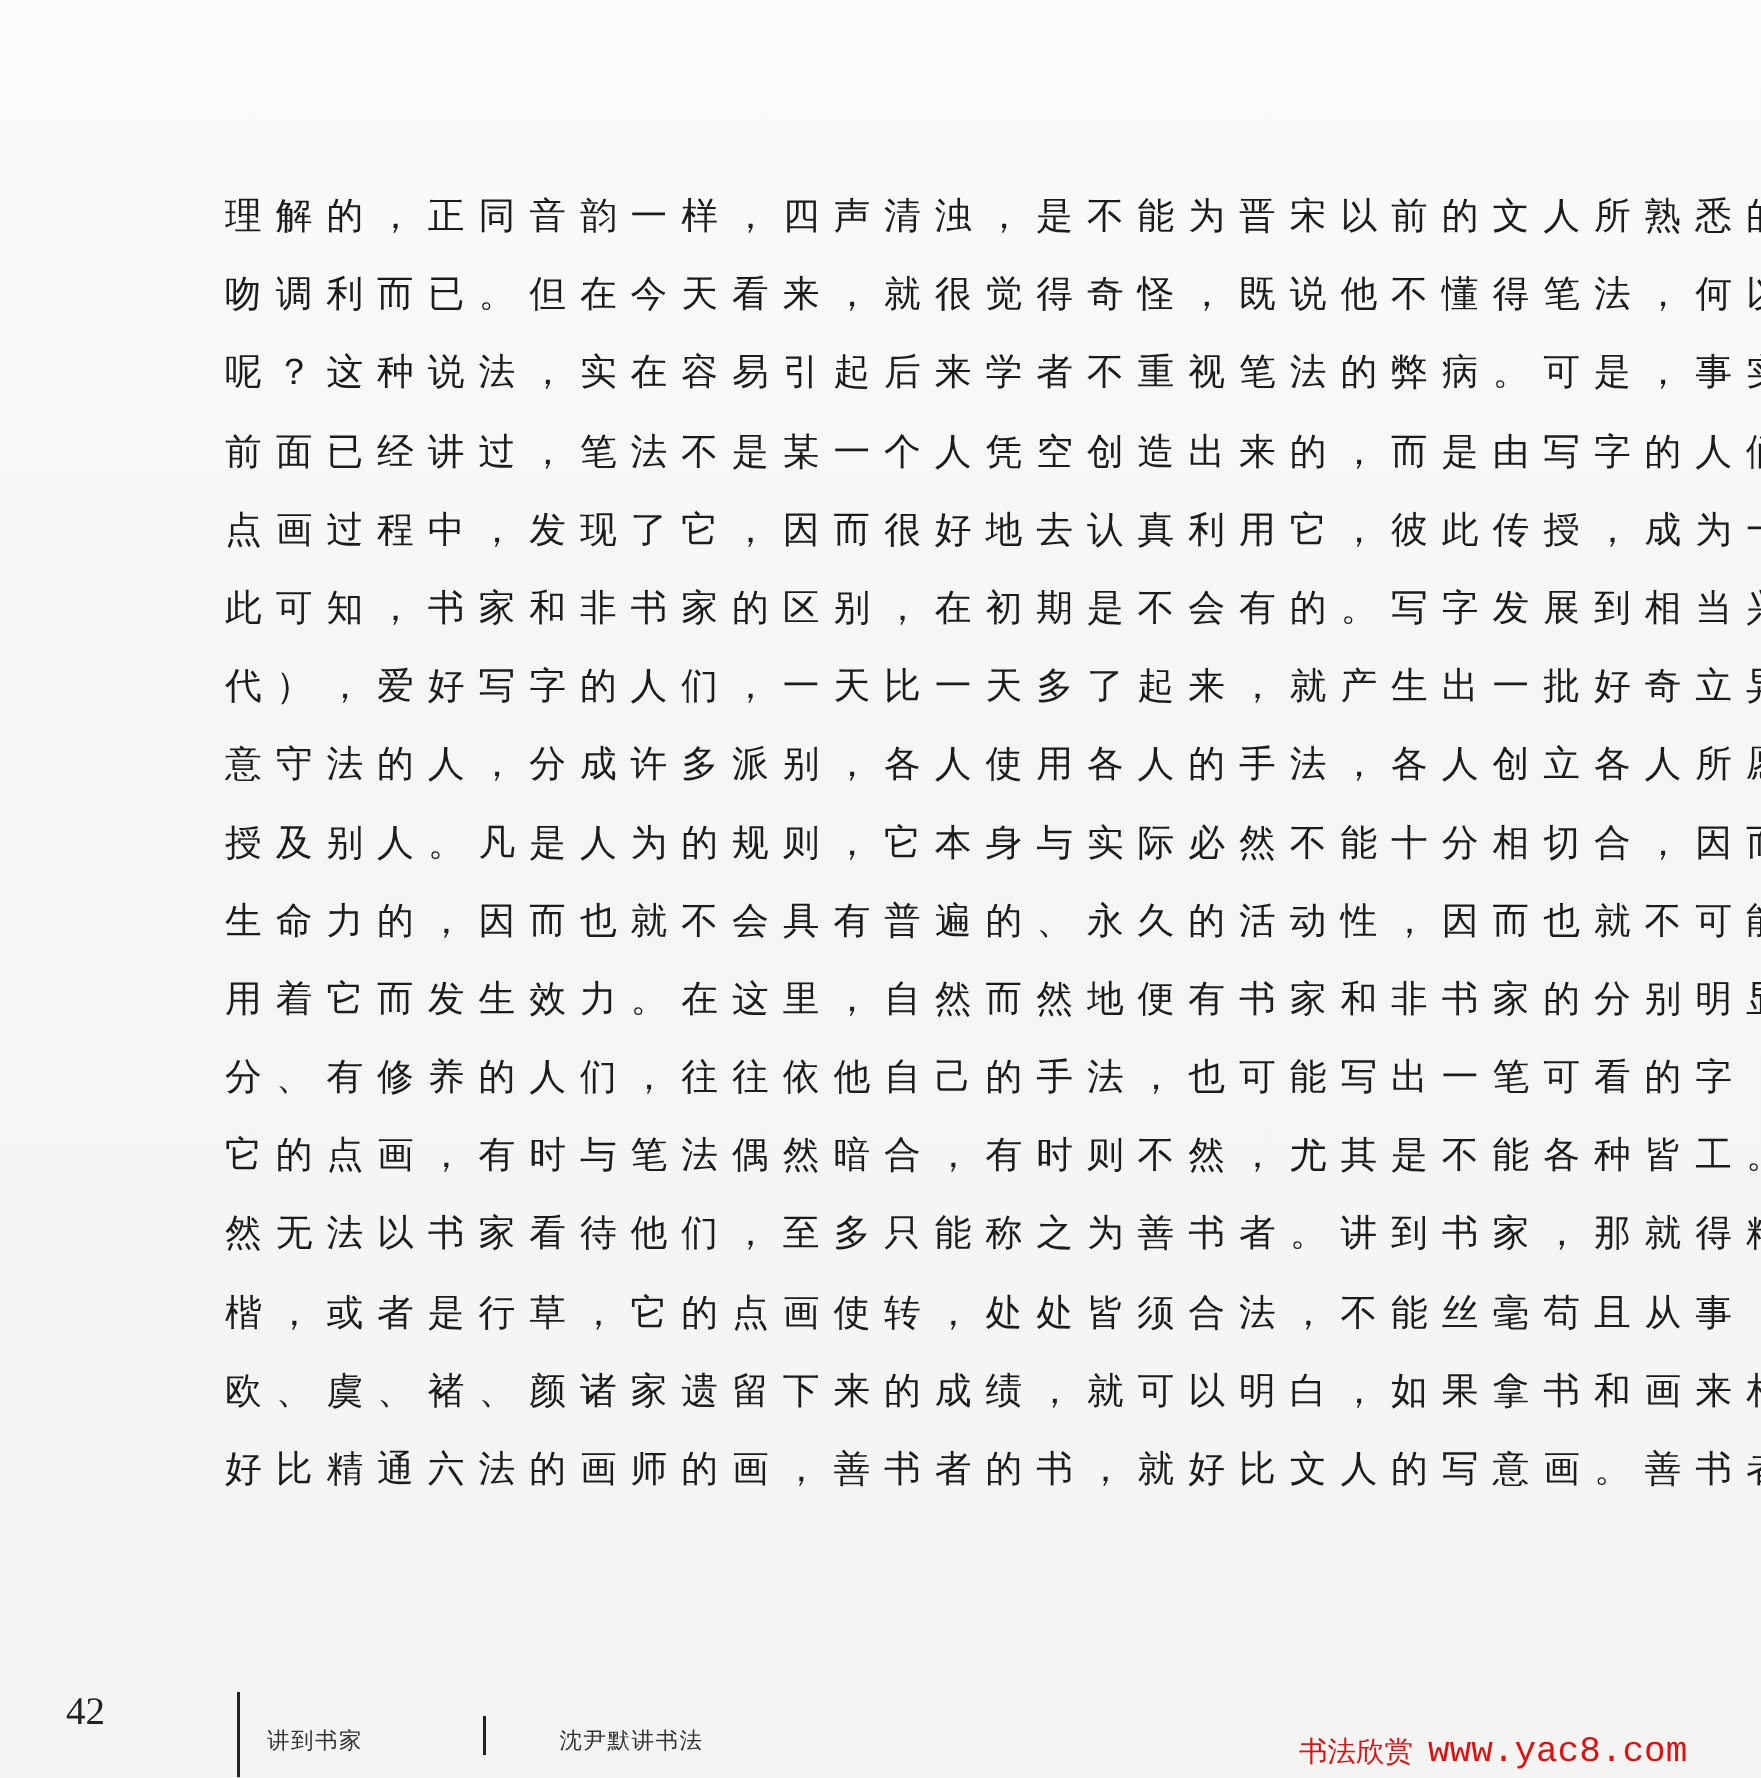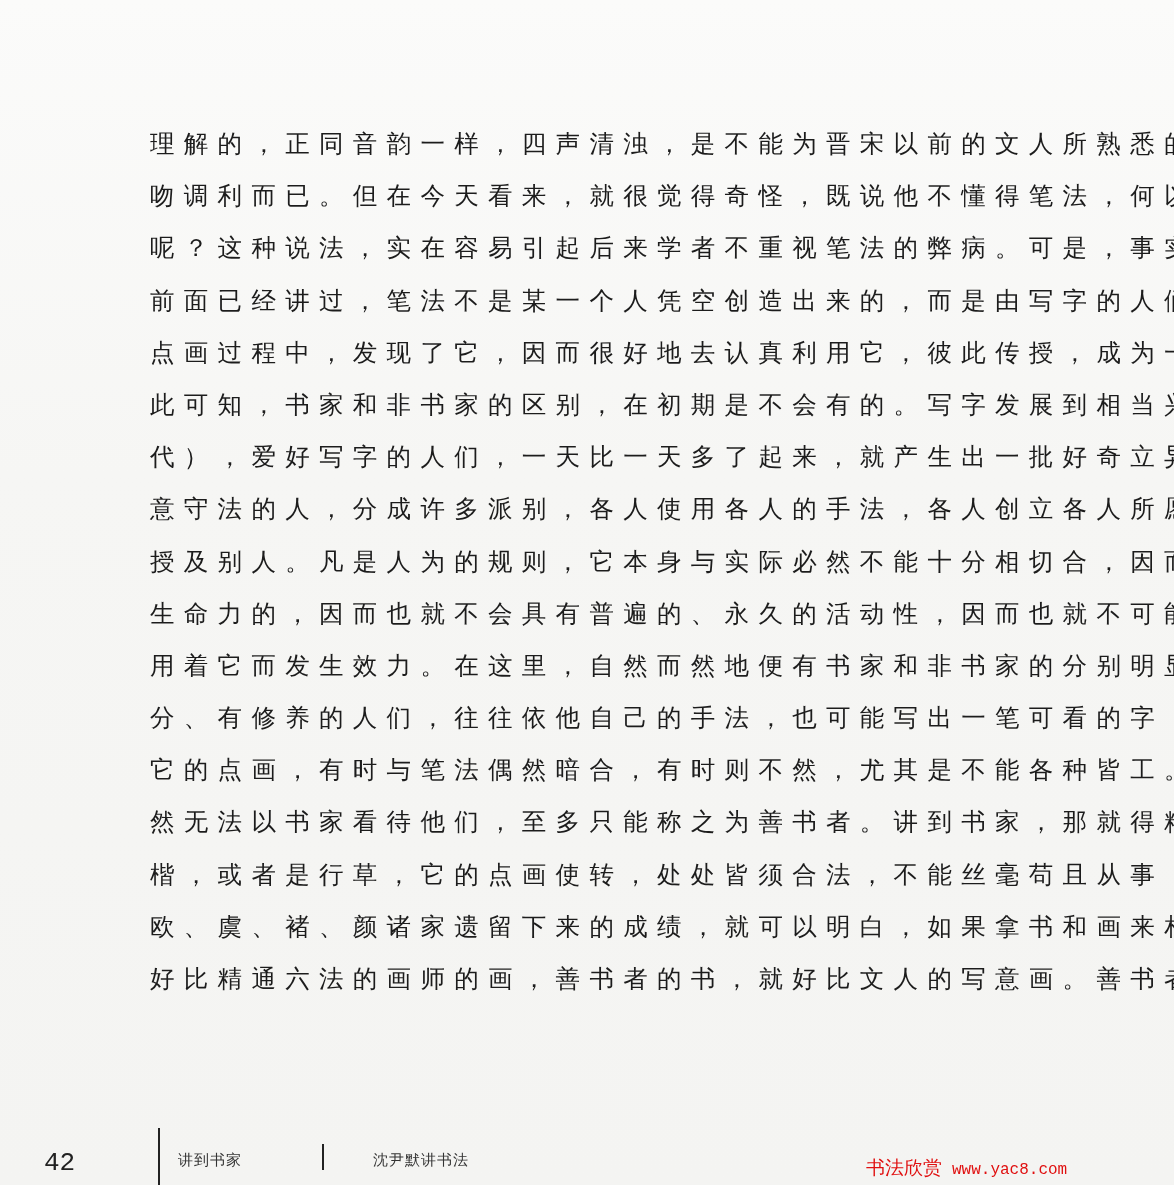--- a/index.html
+++ b/index.html
@@ -39,24 +39,23 @@
     position: absolute;
     left: 0;
     top: 1100px;
     width: 1174px;
     height: 85px;
   }
   .page-number {
     position: absolute;
     left: 44px;
     top: 26px;
-    font-family: Liberation Mono, monospace;
+    font-family: Liberation Serif, serif;
     font-size: 26px;
     color: #222;
-    margin-top: 22px;
   }
   .rule-main {
     position: absolute;
     left: 158px;
     top: 28px;
     width: 2px;
     height: 57px;
     background: #222;
   }
   .book-title {
@@ -93,21 +92,21 @@
     color: #e01010;
     font-size: 18px;
     white-space: nowrap;
   }
   .watermark .wm-label {
     font-family: Liberation Serif, serif;
     font-size: 19px;
   }
   .watermark .wm-url {
     font-family: "Liberation Mono", "DejaVu Sans Mono", monospace;
-    font-size: 16px;
+    font-size: 24px;
     margin-left: 10px;
   }
 </style>
 </head>
 <body>
 
 <div class="page-bg"></div>
 
 <div class="body-text">
   <div class="line">理解的，正同音韵一样，四声清浊，是不能为晋宋以前的文人所熟悉的，他们作文，只求口</div>

